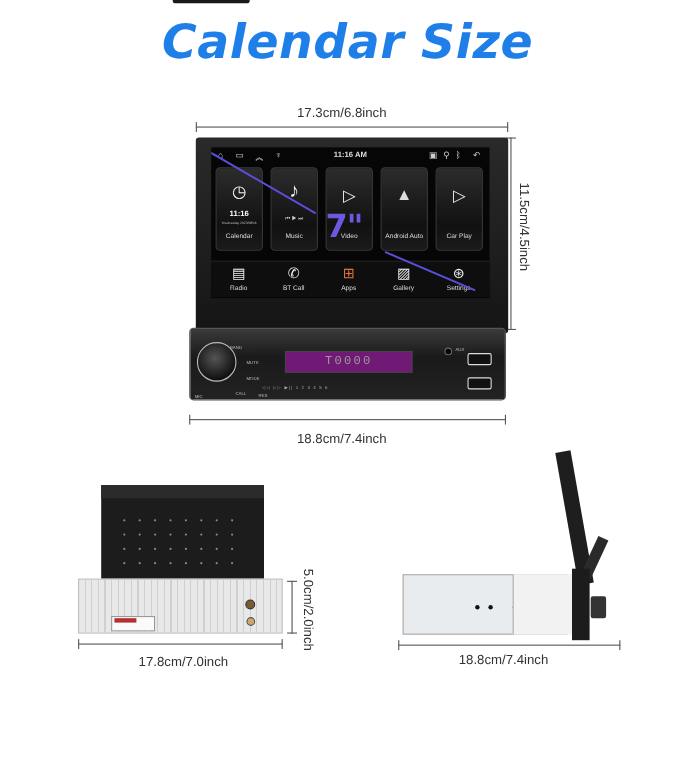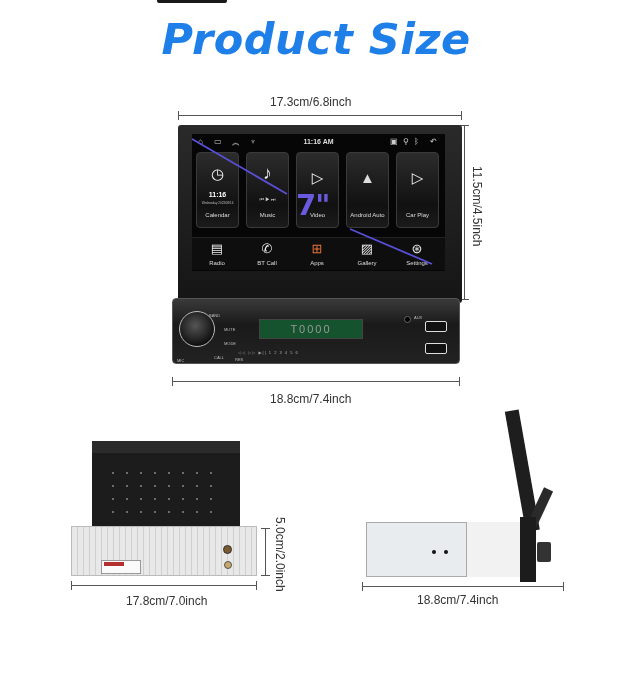--- a/index.html
+++ b/index.html
@@ -25,21 +25,21 @@
   .card { position: absolute; top: 18px; width: 43px; height: 76px; border-radius: 4px; background: linear-gradient(#2c2c2c, #111 70%, #1b1b1b); border: 1px solid #3a3a3a; }
   .card .lbl { position: absolute; bottom: 9px; width: 100%; text-align: center; color: #ddd; font-size: 6px; }
   .card .ic { position: absolute; top: 22px; width: 100%; text-align: center; color: #eee; font-size: 15px; }
   .dock { position: absolute; left: 0; top: 103px; width: 100%; height: 33px; background: #0e0e0e; border-top: 1px solid #222; }
   .dock-item { position: absolute; top: 3px; width: 40px; text-align: center; }
   .dock-item .ic { font-size: 13px; color: #eee; height: 16px; line-height: 16px; }
   .dock-item .lbl { font-size: 6px; color: #ddd; margin-top: 3px; }
   .seven { left: 296px; top: 188px; font-family: "DejaVu Sans", sans-serif; font-weight: bold; font-size: 29px; color: #6a5ae0; letter-spacing: -1px; }
   .faceplate { left: 172px; top: 298px; width: 288px; height: 66px; background: linear-gradient(#3a3a3a, #1a1a1a 40%, #222); border-radius: 4px; border: 1px solid #555; }
   .knob { left: 179px; top: 311px; width: 36px; height: 36px; border-radius: 50%; background: radial-gradient(circle at 45% 40%, #555, #111 70%); border: 1.5px solid #bbb; }
-  .lcd { left: 259px; top: 319px; width: 104px; height: 20px; background: #14532d; border: 1px solid #444; color: #999; font-family: Liberation Sans, sans-serif; font-size: 11px; text-align: center; line-height: 18px; letter-spacing: 2px; }
+  .lcd { left: 259px; top: 319px; width: 116px; height: 20px; background: #701a75; border: 1px solid #444; color: #999; font-family: Liberation Mono, monospace; font-size: 11px; text-align: center; line-height: 18px; letter-spacing: 2px; }
   .fp-lbl { font-size: 4px; color: #bbb; }
   .usb { left: 425px; width: 22px; height: 11px; border: 1.5px solid #ddd; border-radius: 2px; background: #111; }
   .presets { left: 238px; top: 350px; font-size: 4px; color: #aaa; letter-spacing: 1px; }
 
   
   .panel-black { left: 92px; top: 441px; width: 148px; height: 85px; background: #1c1c1c; }
   .panel-black-top { left: 92px; top: 441px; width: 148px; height: 12px; background: #2b2b2b; }
   .chassis { left: 71px; top: 526px; width: 186px; height: 50px; background: repeating-linear-gradient(90deg, #e8e8e8 0 5px, #cfcfcf 5px 6px); border: 1px solid #bbb; }
   .dot { position: absolute; width: 2px; height: 2px; background: #888; border-radius: 50%; }
   .ant1 { left: 223px; top: 545px; width: 9px; height: 9px; border-radius: 50%; background: #7a5a30; border: 1px solid #333; }
@@ -53,21 +53,21 @@
   .side-face { left: 520px; top: 517px; width: 16px; height: 65px; background: #1c1c1c; }
   .side-arm { left: 526px; top: 410px; width: 14px; height: 122px; background: #1e1e1e; transform: rotate(-10deg); transform-origin: bottom left; }
   .side-arm2 { left: 533px; top: 487px; width: 10px; height: 50px; background: #2a2a2a; transform: rotate(25deg); }
   .side-knob { left: 537px; top: 542px; width: 14px; height: 20px; background: #333; border-radius: 2px; }
   .side-hole { position: absolute; width: 4px; height: 4px; border-radius: 50%; background: #111; }
 </style>
 </head>
 <body>
 
 <div class="abs topbar"></div>
-<div class="abs title">Product Size</div>
+<div class="abs title">Calendar Size</div>
 
 <div class="abs dim-text" style="left:270px;top:95px;">17.3cm/6.8inch</div>
 <div class="abs hline" style="left:178px;top:115px;width:284px;"></div>
 
 <div class="abs vline" style="left:464px;top:125px;height:175px;"></div>
 <div class="abs vtext" style="left:470px;top:166px;">11.5cm/4.5inch</div>
 
 <div class="abs bezel"></div>
 <div class="abs screen">
   <div class="statusbar">

